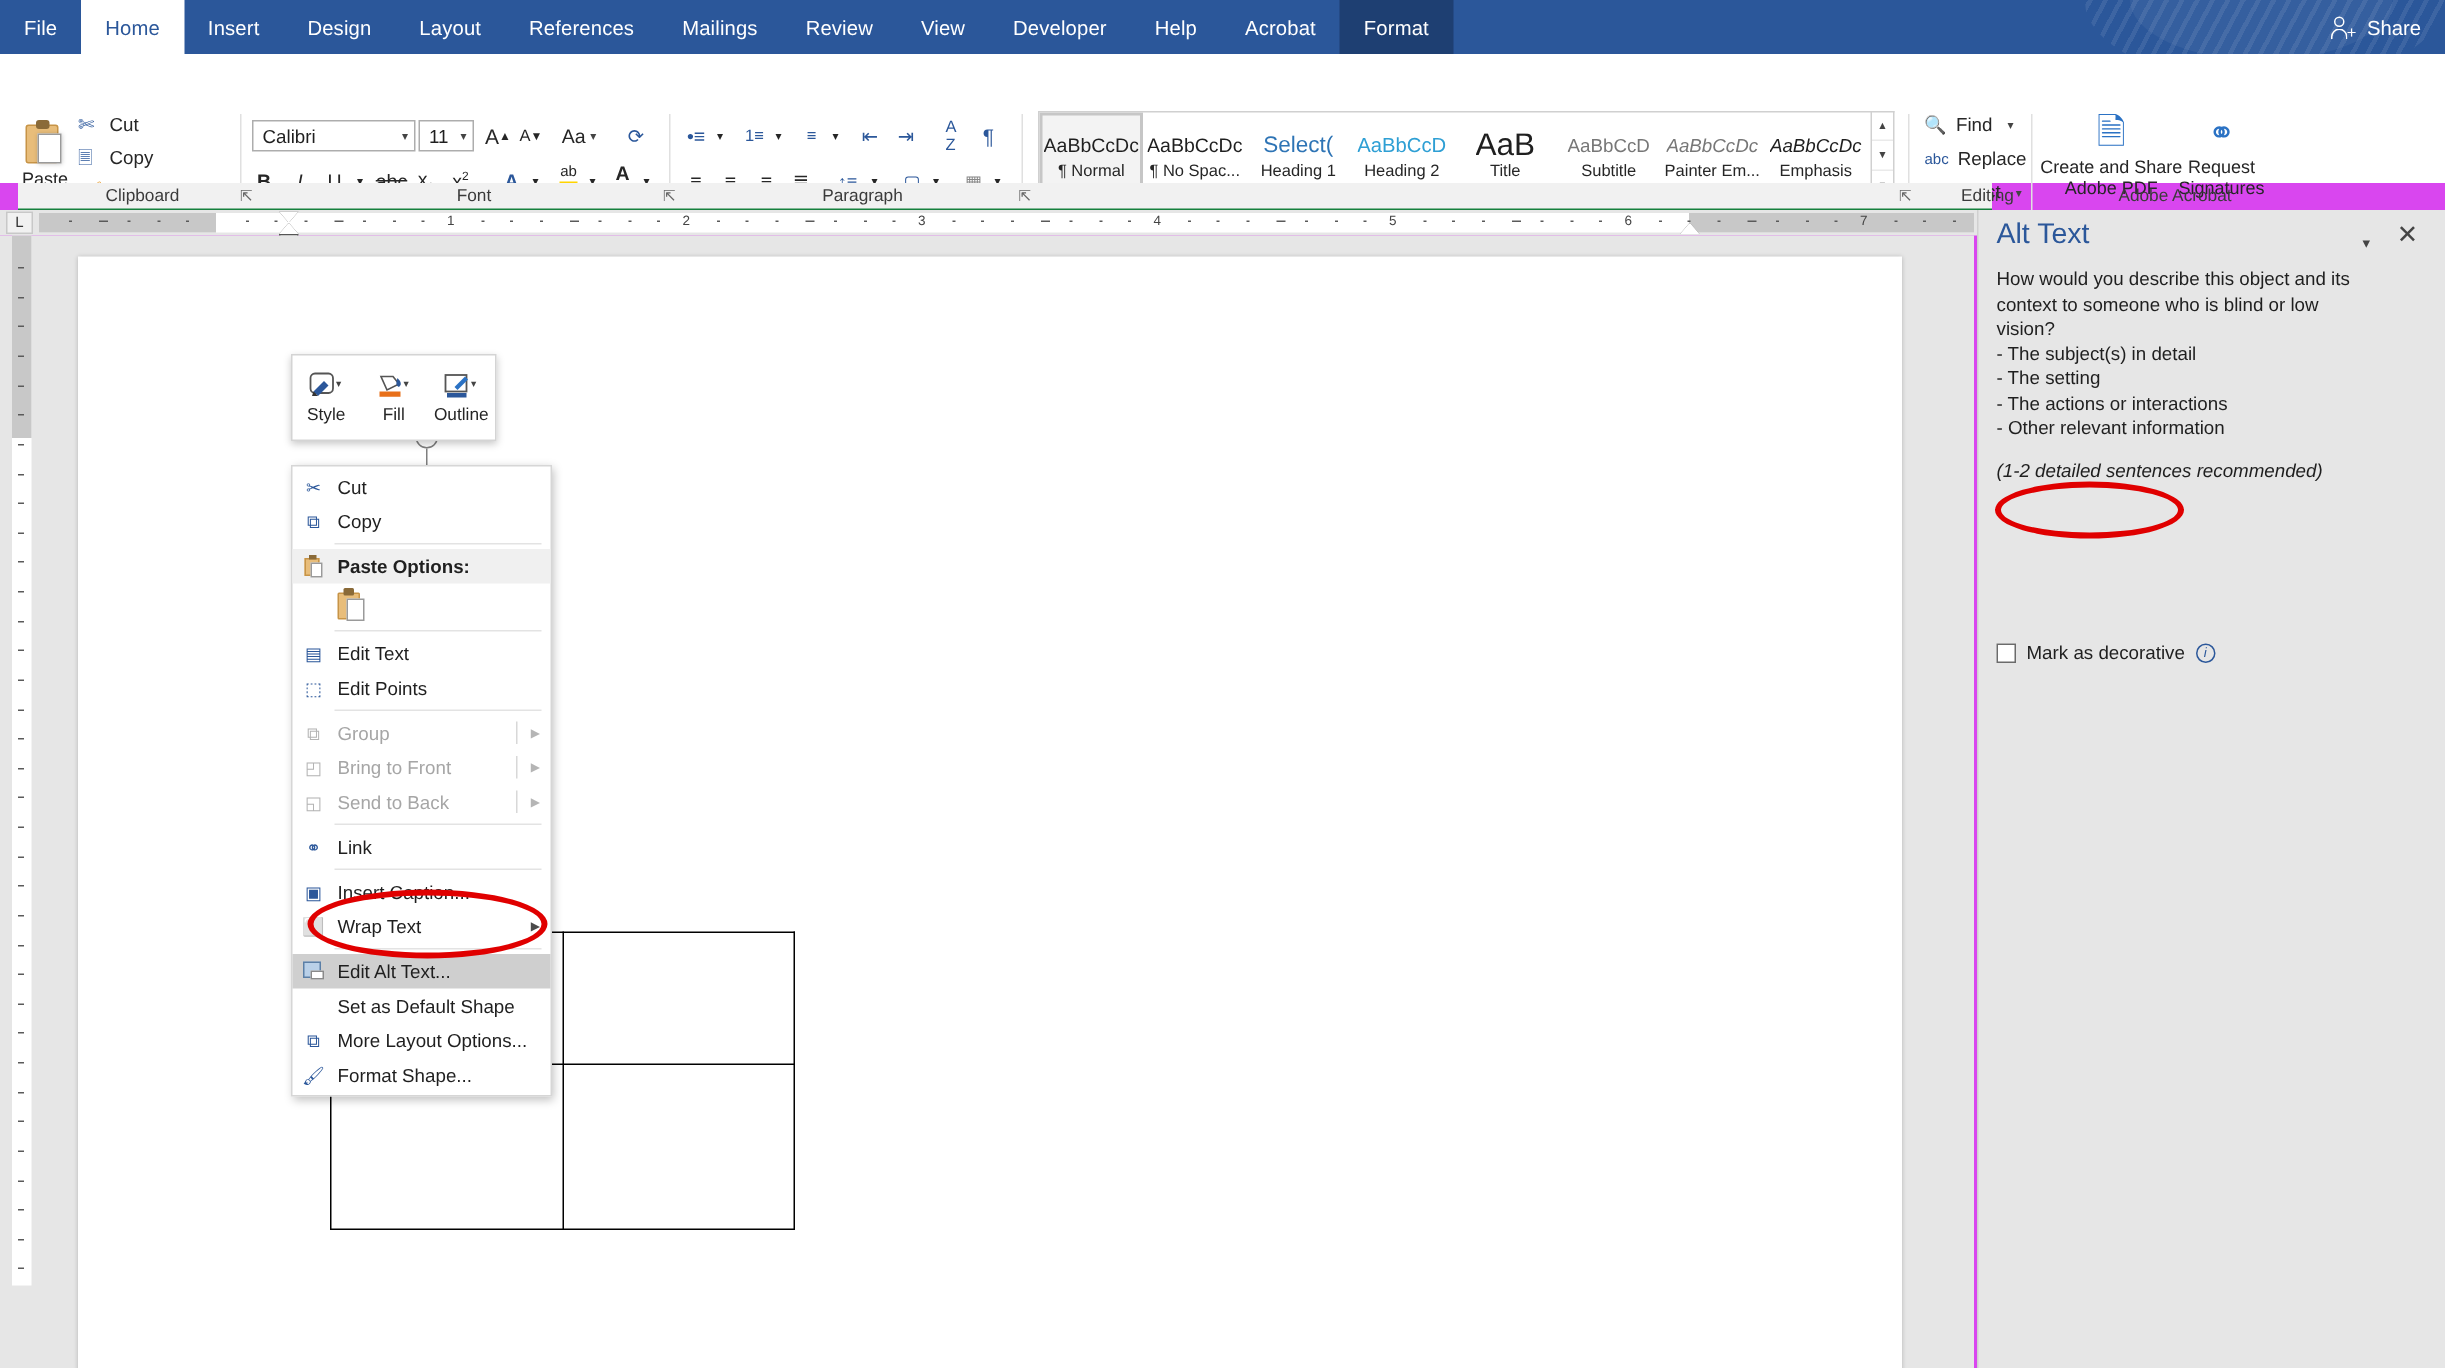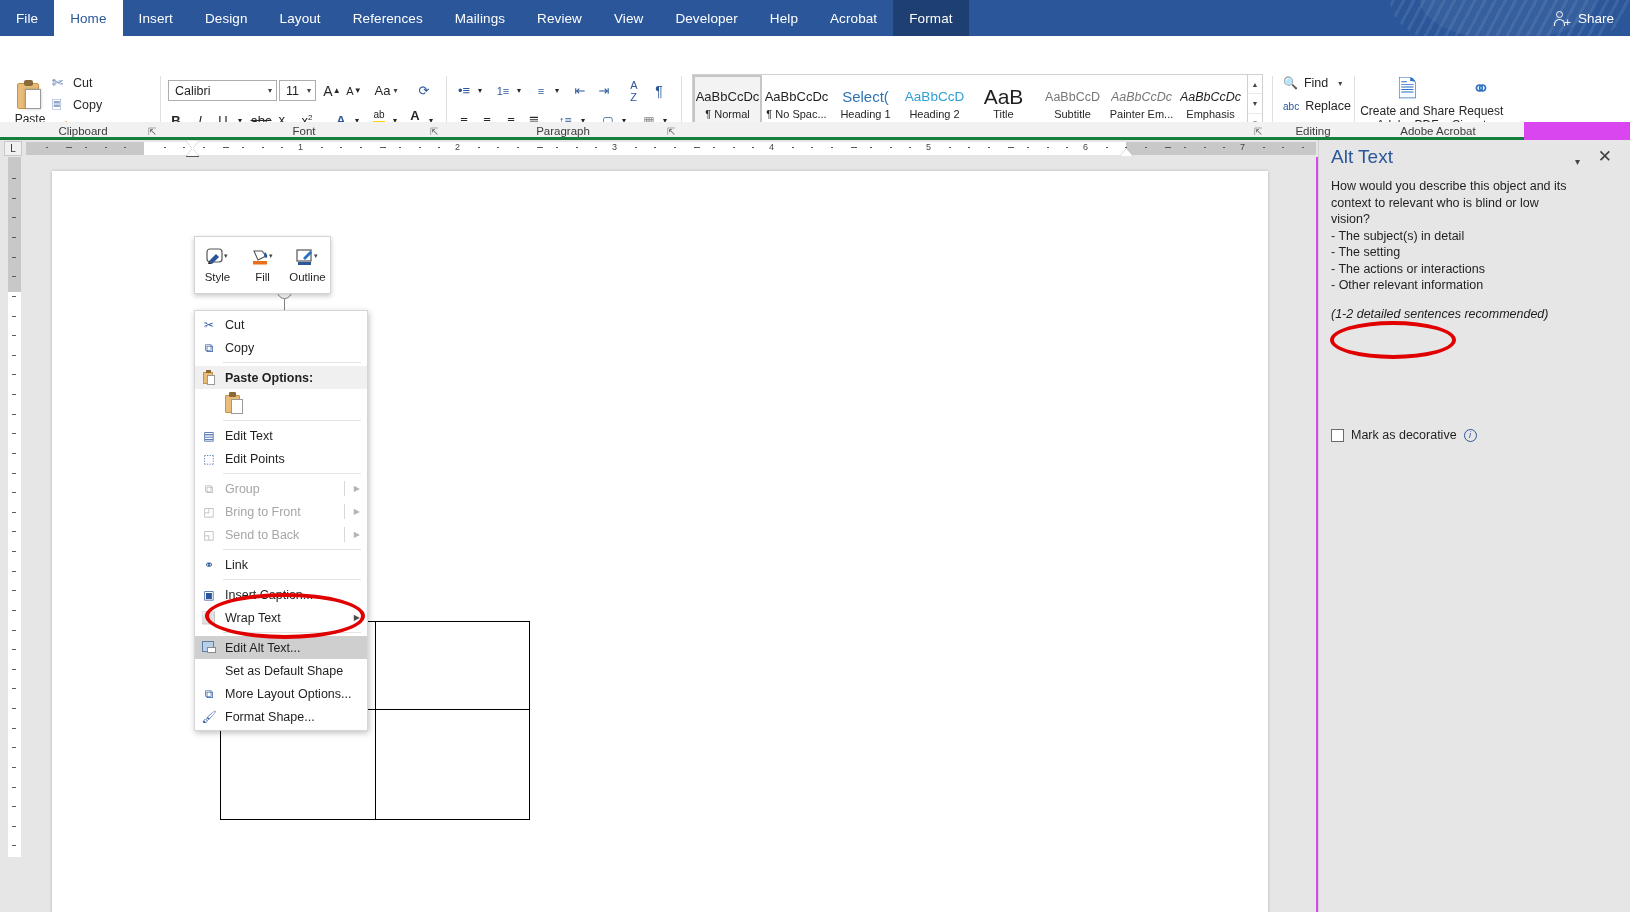--- a/index.html
+++ b/index.html
@@ -67,22 +67,22 @@
     border:1.5px solid #fff; border-bottom:none; border-radius:6px 6px 0 0; box-sizing:border-box;
   }
   .share-plus { position:absolute; right:0; bottom:0px; color:#fff; font-size:11px; line-height:8px; }
 
   
   .ribbon {
     position: absolute; top: 36px; left: 0; width: 1630px; height: 86px;
     background: #ffffff;
   }
   .ribbon-labels {
-    position: absolute; top: 122px; left: 0; width: 1524px; height: 18px;
-    background: #f1f1f1; border-bottom: 3px solid #15803d;
+    position: absolute; top: 122px; left: 12px; width: 1316px; height: 18px;
+    background: #f1f1f1; border-bottom: 1px solid #15803d;
   }
   .grp-label {
     position: absolute; top: 0; height: 18px; line-height: 18px;
     font-size: 11.5px; color: #3b3b3b; text-align: center;
   }
   .grp-dlg {
     position: absolute; top: 4px; width: 11px; height: 11px;
     font-size: 10px; color: #666; line-height: 11px;
   }
   .grp-sep {
@@ -906,21 +906,21 @@
   <div class="red-ellipse" style="left:1330px; top:321px; width:126px; height:38px;"></div>
 
   <div class="pane">
     <div class="pane-head">
       <span class="pane-title">Alt Text</span>
       <span class="pane-caret">▾</span>
       <span class="pane-close">✕</span>
     </div>
     <div class="pane-body">
       <div>How would you describe this object and its</div>
-      <div>context to relevant who is blind or low</div>
+      <div>context to someone who is blind or low</div>
       <div>vision?</div>
       <div>- The subject(s) in detail</div>
       <div>- The setting</div>
       <div>- The actions or interactions</div>
       <div>- Other relevant information</div>
       <div class="pane-hint">(1-2 detailed sentences recommended)</div>
     </div>
     <div class="chk-row">
       <span class="chkbox"></span>
       <span class="chk-label">Mark as decorative</span>

